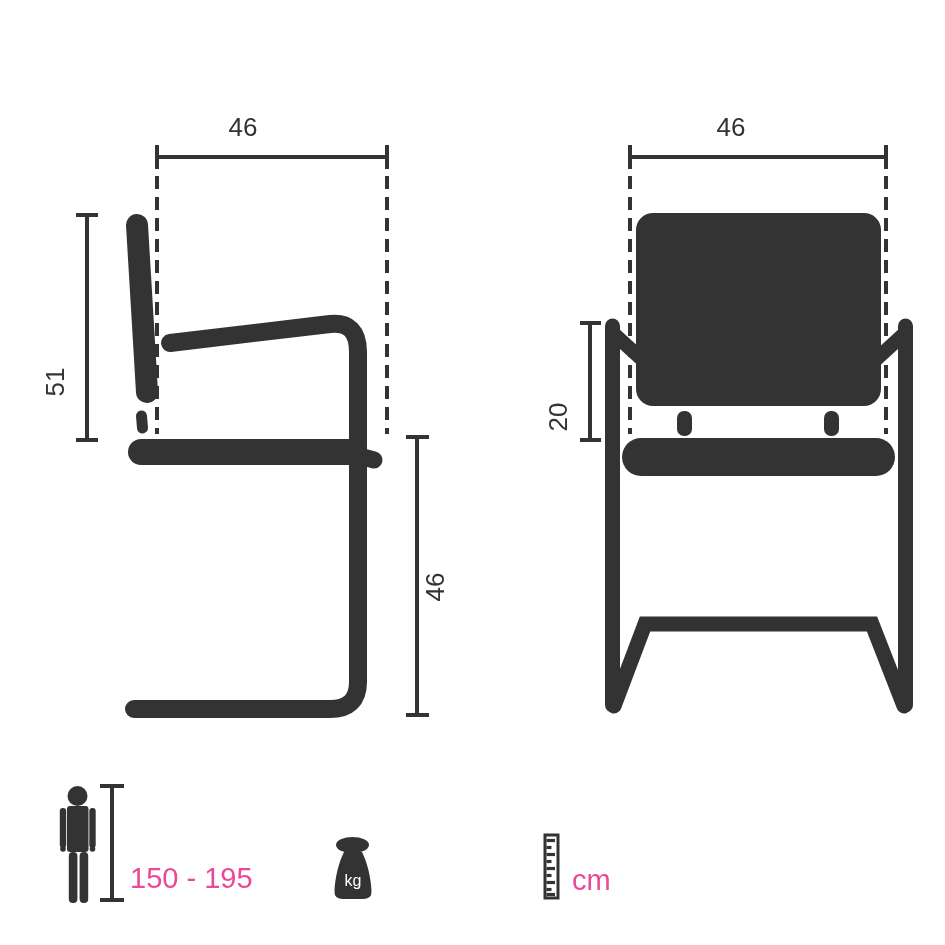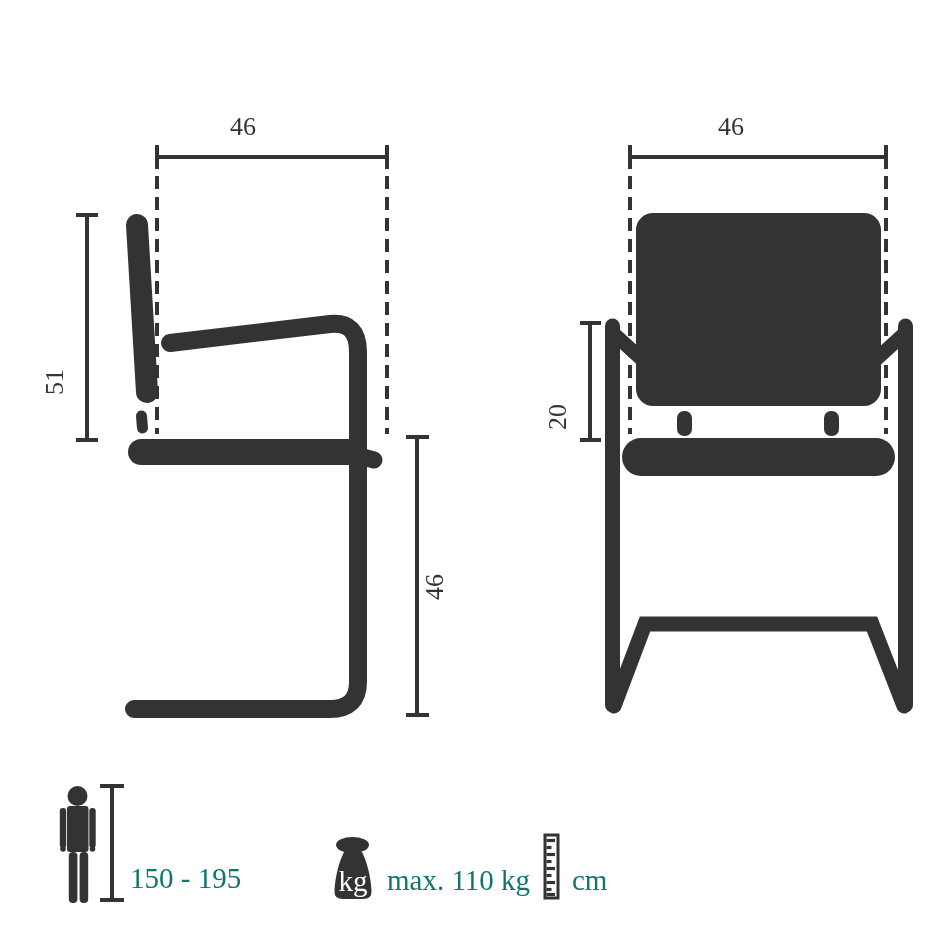--- a/index.html
+++ b/index.html
@@ -1,47 +1,47 @@
 <!DOCTYPE html>
 <html><head>
 <meta charset="utf-8">
 <style>
   html, body { margin: 0; padding: 0; background: #ffffff; }
   #canvas {
     position: relative;
     width: 945px;
     height: 945px;
     background: #ffffff;
-    font-family: Liberation Serif, serif;
+    font-family: Liberation Sans, sans-serif;
     overflow: hidden;
   }
   #drawing { position: absolute; left: 0; top: 0; }
   .dim-label {
     position: absolute;
     width: 80px;
     height: 30px;
     line-height: 30px;
     text-align: center;
     font-size: 26px;
     color: #333333;
     white-space: nowrap;
   }
   .rot { transform: rotate(-90deg); transform-origin: center center; }
   .legend-label {
     position: absolute;
     font-size: 29px;
     line-height: 30px;
-    color: #0f766e;
+    color: #ec4899;
     white-space: nowrap;
   }
   .kg-label {
     position: absolute;
     width: 44px;
     text-align: center;
-    font-size: 29px;
+    font-size: 16px;
     line-height: 24px;
     color: #ffffff;
     white-space: nowrap;
   }
 </style>
 </head>
 <body>
 
 <div id="canvas">
 
@@ -157,17 +157,16 @@
   <div class="dim-label rot" style="left:395px; top:572px;">46</div>
 
   <div class="dim-label" style="left:691px; top:112px;">46</div>
 
   <div class="dim-label rot" style="left:518px; top:402px;">20</div>
 
   <div class="legend-label" style="left:130px; top:863px;">150 - 195</div>
 
   <div class="kg-label" style="left:331px; top:869px;">kg</div>
 
-  <div class="legend-label" style="left:387px; top:865px;">max. 110 kg</div>
 
   <div class="legend-label" style="left:572px; top:865px;text-align:center;">cm</div>
 
 </div>
 
 </body></html>

